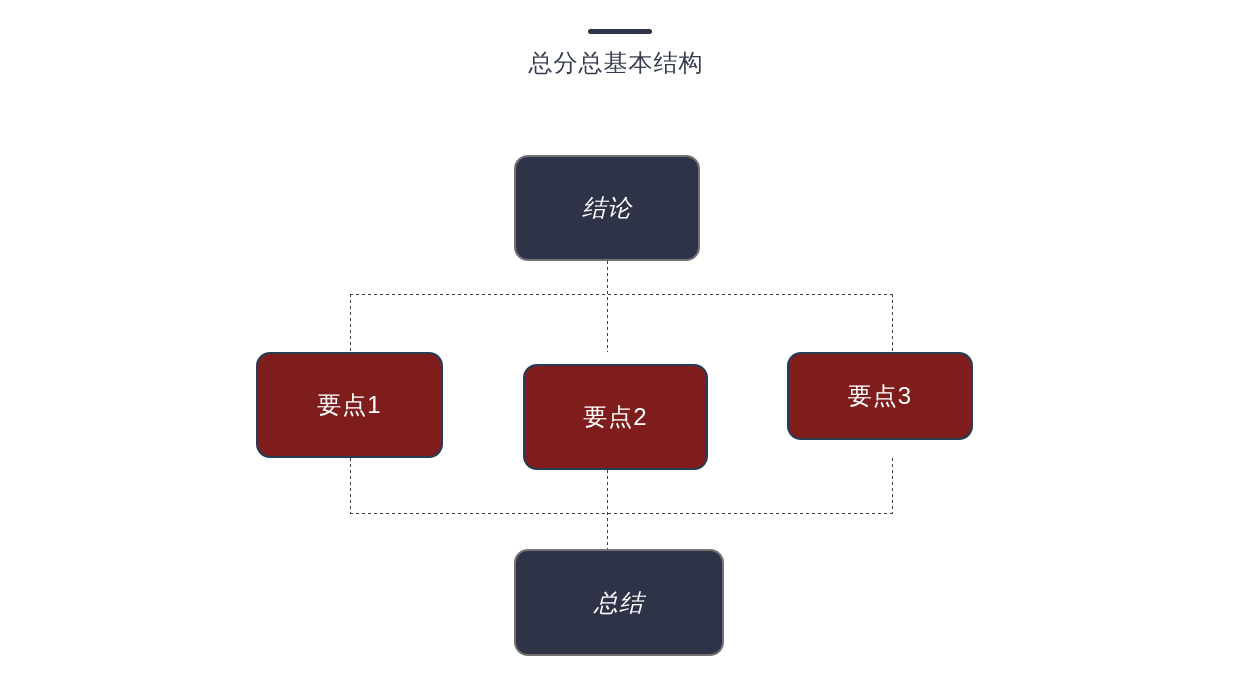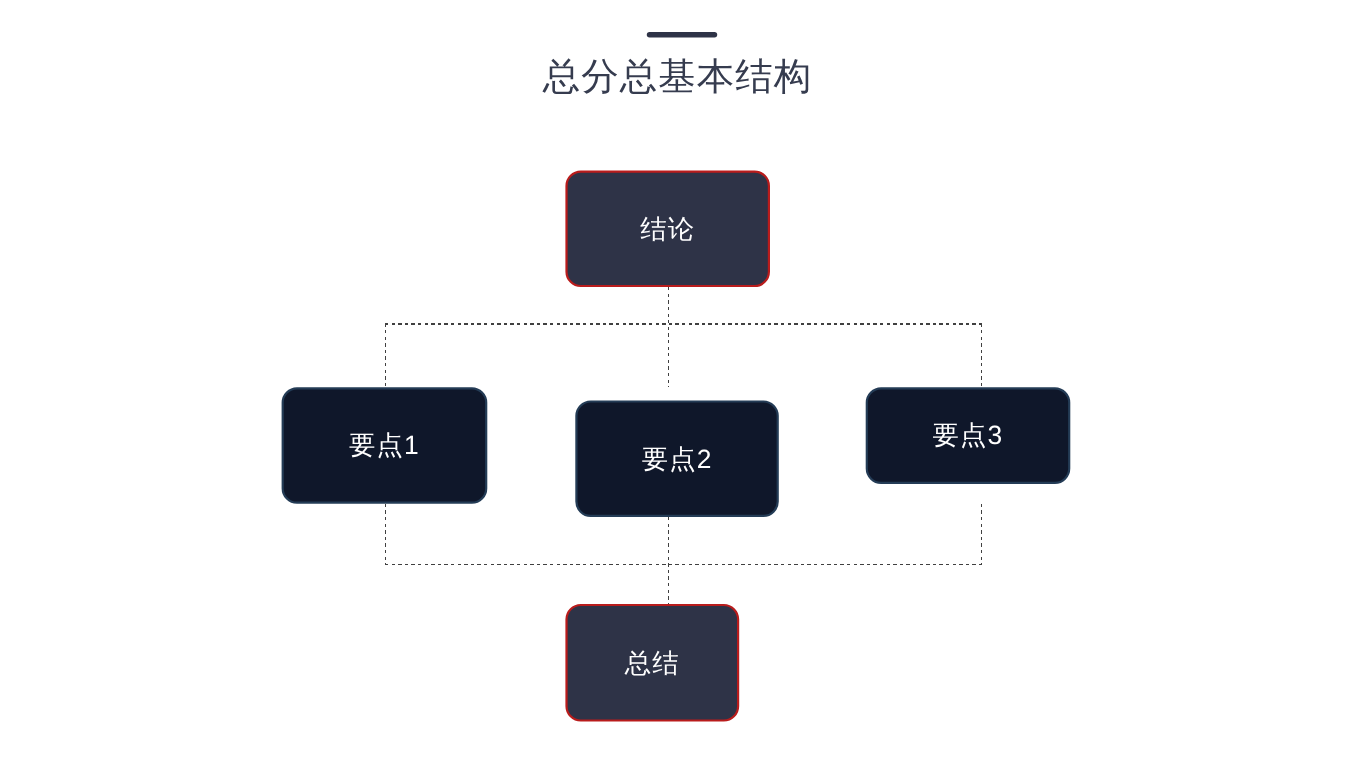--- a/index.html
+++ b/index.html
@@ -23,21 +23,21 @@
     height: 5px;
     background: #2e3347;
     border-radius: 3px;
   }
   .title {
     position: absolute;
     left: 0;
     right: 8px;
     top: 47px;
     text-align: center;
-    font-size: 34px;
+    font-size: 24px;
     font-weight: 400;
     letter-spacing: 1px;
     color: #363c4f;
   }
   .connectors {
     position: absolute;
     left: 0;
     top: 0;
     width: 1240px;
     height: 698px;
@@ -54,31 +54,32 @@
     align-items: center;
     justify-content: center;
     box-sizing: border-box;
     border-radius: 14px;
     color: #ffffff;
     font-size: 24px;
     letter-spacing: 1px;
   }
   .node.dark {
     background: #2e3347;
-    border: 2px solid #b91c1c;
+    border: 2px solid #737373;
+    font-style: italic;
   }
   .node.blue {
-    background: #0f172a;
+    background: #7f1d1d;
     border: 2px solid #243c56;
   }
   .n-conclusion { left: 514px; top: 155px; width: 186px; height: 106px; }
   .n-point-1    { left: 256px; top: 352px; width: 187px; height: 106px; }
   .n-point-2    { left: 523px; top: 352px; width: 185px; height: 106px; margin-top: 12px; }
   .n-point-3    { left: 787px; top: 352px; width: 186px; height: 88px; }
-  .n-summary    { left: 514px; top: 549px; width: 158px; height: 107px; }
+  .n-summary    { left: 514px; top: 549px; width: 210px; height: 107px; }
 </style>
 </head>
 <body>
 
 <div class="stage">
 
   <div class="accent-bar"></div>
 
   <div class="title">总分总基本结构</div>
 

